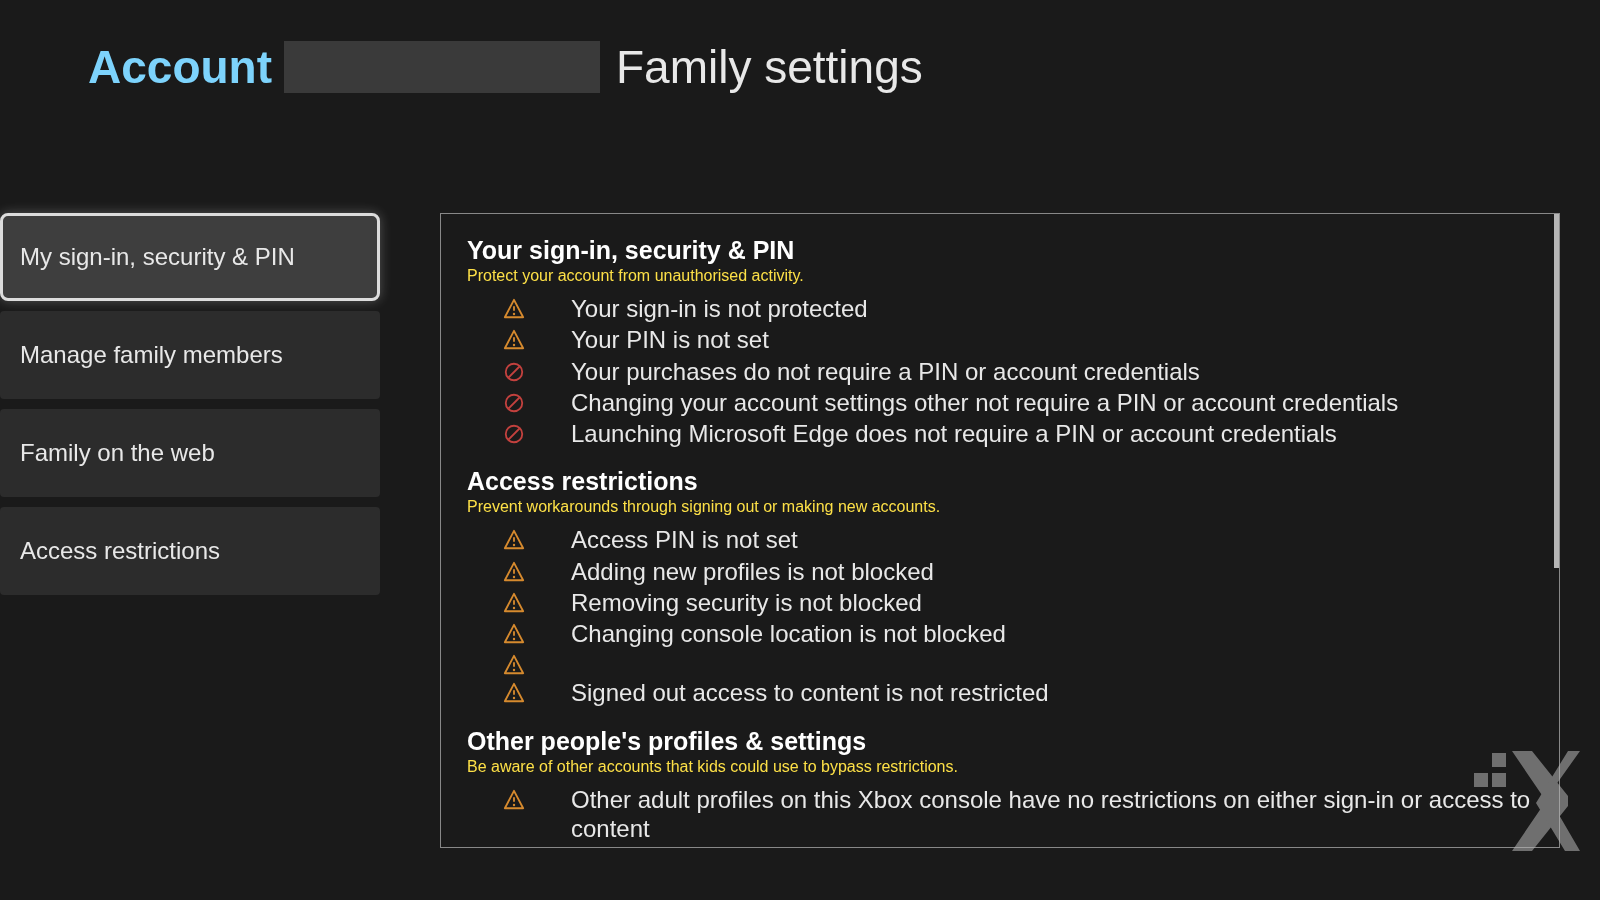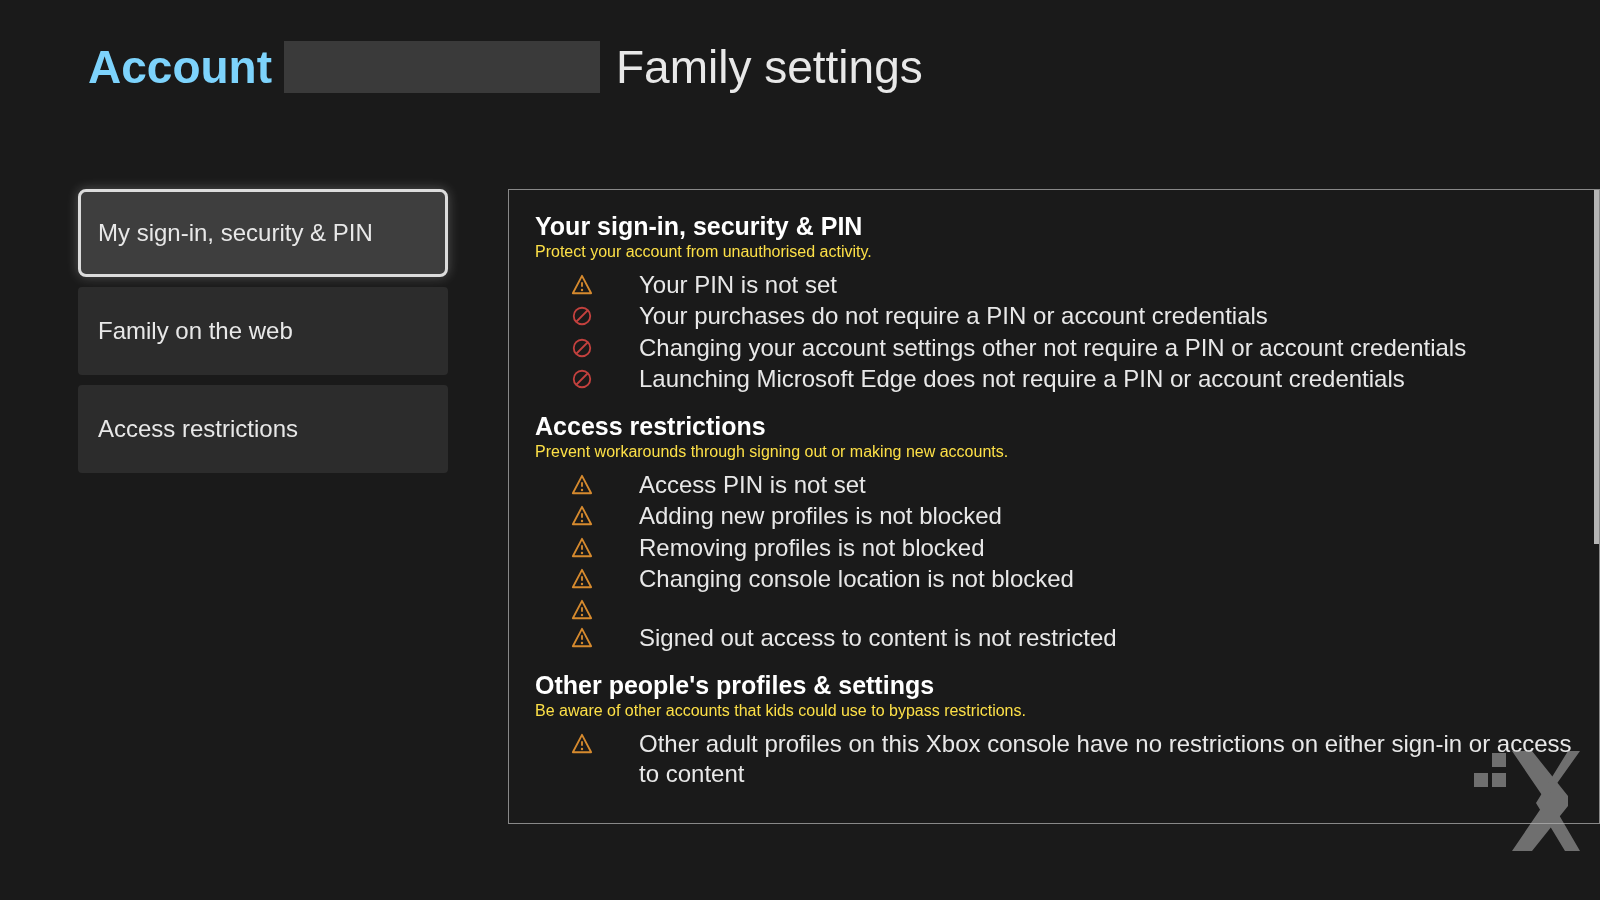--- a/index.html
+++ b/index.html
@@ -29,22 +29,21 @@
     background: #3a3a3a;
   }
   .header-section {
     font-size: 46px;
     font-weight: 400;
     color: #e8e8e8;
     margin-left: 4px;
   }
   .content {
     display: flex;
-    margin-top: 95px;
-    padding-left: 78px;
+    margin-top: 119px;
     gap: 60px;
   }
   .sidebar {
     display: flex;
     flex-direction: column;
     gap: 10px;
     width: 380px;
   }
   .sidebar-item {
     background: #2c2c2c;
@@ -121,35 +120,44 @@
 
 <div class="header">
   <span class="header-account">Account</span>
   <div class="header-redacted"></div>
   <span class="header-section">Family settings</span>
 </div>
 
 <div class="content">
   <div class="sidebar" id="sidebar">
       <div class="sidebar-item selected"><span>My sign-in, security &amp; PIN</span></div>
+      <div class="sidebar-item"><span>Manage family members</span></div>
       <div class="sidebar-item"><span>Family on the web</span></div>
       <div class="sidebar-item"><span>Access restrictions</span></div>
     </div>
 
   <div class="main-panel" id="main-panel">
     <div class="scrollbar"></div>
   <div class="section-title">Your sign-in, security &amp; PIN</div>
       <div class="section-sub">Protect your account from unauthorised activity.</div>
       <div class="status-list">
         <div class="status-row">
           <svg class="status-icon" viewBox="0 0 24 24">
             <path d="M12 2 L22 21 L2 21 Z" fill="none" stroke="#d68a2e" stroke-width="2" stroke-linejoin="round"></path>
             <line x1="12" y1="9" x2="12" y2="14" stroke="#d68a2e" stroke-width="2"></line>
             <circle cx="12" cy="17.5" r="1.3" fill="#d68a2e"></circle>
           </svg>
+          <span class="status-text">Your sign-in is not protected</span>
+        </div>
+        <div class="status-row">
+          <svg class="status-icon" viewBox="0 0 24 24">
+            <path d="M12 2 L22 21 L2 21 Z" fill="none" stroke="#d68a2e" stroke-width="2" stroke-linejoin="round"></path>
+            <line x1="12" y1="9" x2="12" y2="14" stroke="#d68a2e" stroke-width="2"></line>
+            <circle cx="12" cy="17.5" r="1.3" fill="#d68a2e"></circle>
+          </svg>
           <span class="status-text">Your PIN is not set</span>
         </div>
         <div class="status-row">
           <svg class="status-icon" viewBox="0 0 24 24">
             <circle cx="12" cy="12" r="9" fill="none" stroke="#c3413e" stroke-width="2"></circle>
             <line x1="6" y1="18" x2="18" y2="6" stroke="#c3413e" stroke-width="2"></line>
           </svg>
           <span class="status-text">Your purchases do not require a PIN or account credentials</span>
         </div>
         <div class="status-row">
@@ -185,21 +193,21 @@
             <circle cx="12" cy="17.5" r="1.3" fill="#d68a2e"></circle>
           </svg>
           <span class="status-text">Adding new profiles is not blocked</span>
         </div>
         <div class="status-row">
           <svg class="status-icon" viewBox="0 0 24 24">
             <path d="M12 2 L22 21 L2 21 Z" fill="none" stroke="#d68a2e" stroke-width="2" stroke-linejoin="round"></path>
             <line x1="12" y1="9" x2="12" y2="14" stroke="#d68a2e" stroke-width="2"></line>
             <circle cx="12" cy="17.5" r="1.3" fill="#d68a2e"></circle>
           </svg>
-          <span class="status-text">Removing profiles is not blocked</span>
+          <span class="status-text">Removing security is not blocked</span>
         </div>
         <div class="status-row">
           <svg class="status-icon" viewBox="0 0 24 24">
             <path d="M12 2 L22 21 L2 21 Z" fill="none" stroke="#d68a2e" stroke-width="2" stroke-linejoin="round"></path>
             <line x1="12" y1="9" x2="12" y2="14" stroke="#d68a2e" stroke-width="2"></line>
             <circle cx="12" cy="17.5" r="1.3" fill="#d68a2e"></circle>
           </svg>
           <span class="status-text">Changing console location is not blocked</span>
         </div>
         <div class="status-row">

